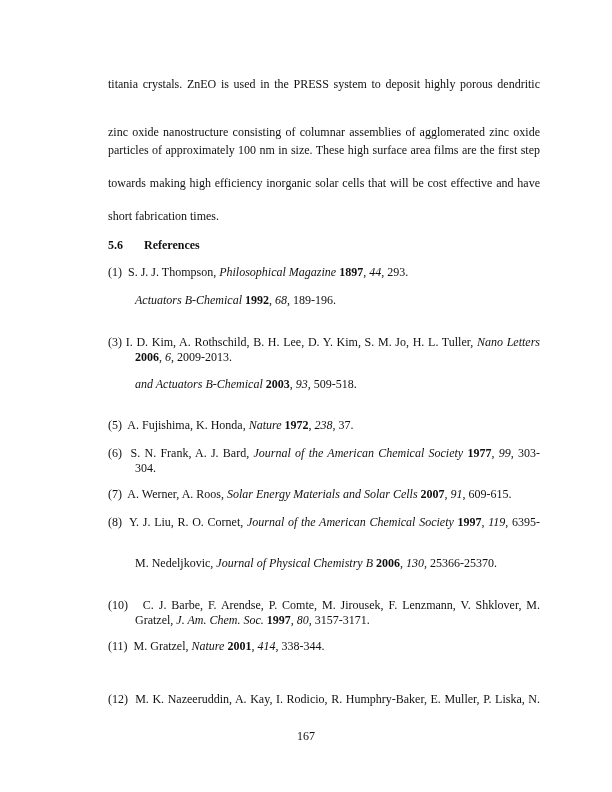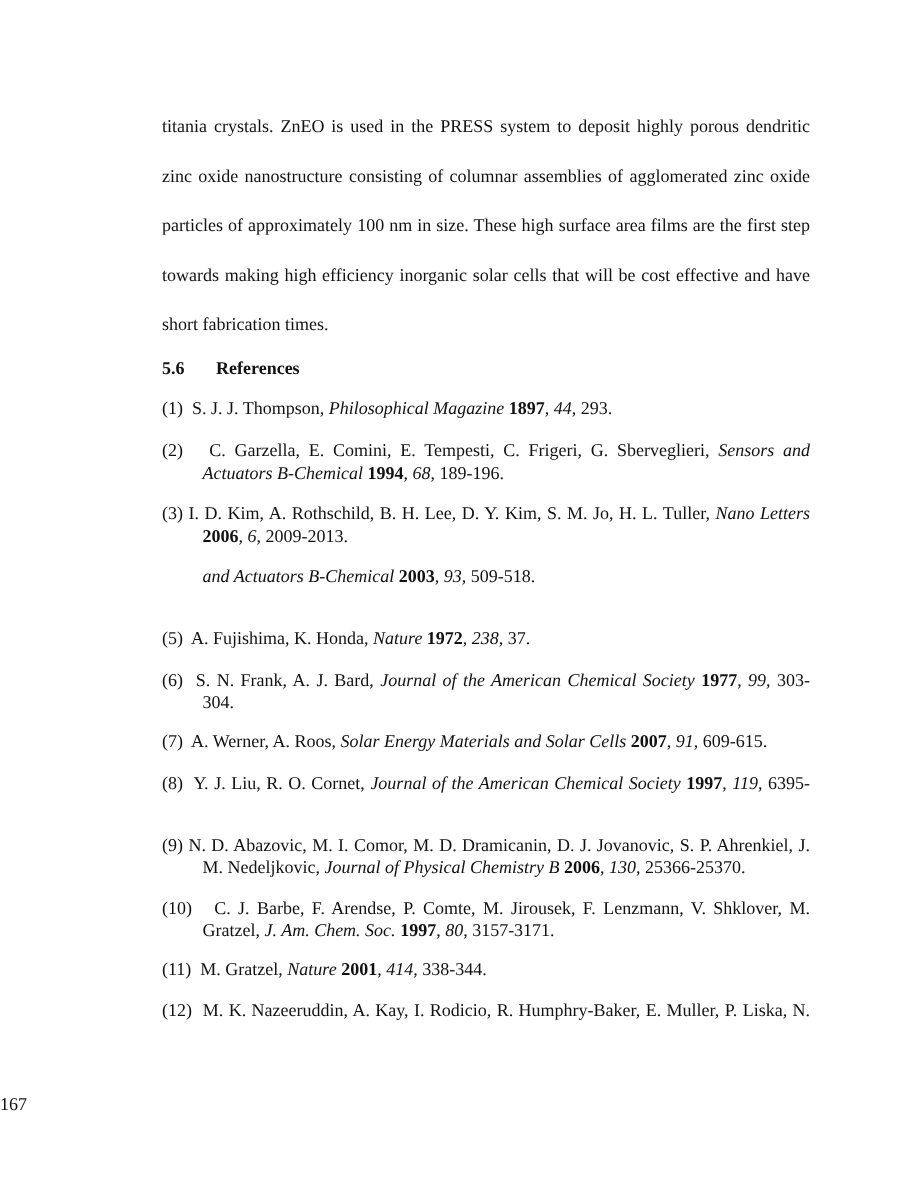--- a/index.html
+++ b/index.html
@@ -9,46 +9,45 @@
     .para .line { position: absolute; left: 0; white-space: nowrap; }
     .justify { text-align: justify; text-align-last: justify; width: 432px; display: block; }
     .heading { position: absolute; left: 108px; top: 238px; font-size: 12px; font-weight: bold; }
     .heading .num { display: inline-block; width: 36px; }
     .ref { position: absolute; left: 108px; width: 432px; font-size: 12px; line-height: 15px; }
     .ref .l1 { display: block; white-space: nowrap; }
     .ref .l2 { display: block; padding-left: 27px; white-space: nowrap; }
     .j1 { text-align: justify; text-align-last: justify; }
     i { font-style: italic; }
     b { font-weight: bold; margin-top: 12px; }
-    .pagenum { position: absolute; top: 729px; left: 0; width: 612px; text-align: left; font-size: 12px; }
+    .pagenum { position: absolute; top: 729px; left: 0; width: 612px; text-align: center; font-size: 12px; }
   </style>
 </head>
 <body>
 
 <div class="para" style="top: 77px;">
   <span class="line justify" style="top: 0px;">titania crystals.  ZnEO is used in the PRESS system to deposit highly porous dendritic</span>
-  <span class="line justify" style="top: 33px;">zinc oxide nanostructure consisting of columnar assemblies of agglomerated zinc oxide</span>
+  <span class="line justify" style="top: 48px;">zinc oxide nanostructure consisting of columnar assemblies of agglomerated zinc oxide</span>
   <span class="line justify" style="top: 66px;">particles of approximately 100 nm in size.  These high surface area films are the first step</span>
   <span class="line justify" style="top: 99px;">towards making high efficiency inorganic solar cells that will be cost effective and have</span>
   <span class="line" style="top: 132px;">short fabrication times.</span>
 </div>
 
 <div class="heading">
   <span class="num">5.6</span><span>References</span>
 </div>
 
 <div>
 
   <div class="ref" style="top:265px">
     <span class="l1"><span>(1)</span>&nbsp; <span>S. J. J. Thompson, </span><i>Philosophical Magazine</i> <b>1897</b><span>, </span><i>44</i><span>, </span><span>293.</span></span>
   </div>
 
   <div class="ref" style="top:293px">
-    <span class="l1 j1"><span>(2)</span>&nbsp;&nbsp; <span>C. Garzella, E. Comini, E. Tempesti, C. Frigeri, G. Sberveglieri, </span><i>Sensors and</i></span>
-    <span class="l2"><i>Actuators B-Chemical</i> <b>1994</b><span>, </span><i>68</i><span>, </span><span>189-196.</span></span>
+    <span class="l2"><i>Actuators B-Chemical</i> <b>1992</b><span>, </span><i>68</i><span>, </span><span>189-196.</span></span>
   </div>
 
   <div class="ref" style="top:335px">
     <span class="l1 j1"><span>(3)</span> <span>I. D. Kim, A. Rothschild, B. H. Lee, D. Y. Kim, S. M. Jo, H. L. Tuller, </span><i>Nano Letters</i></span>
     <span class="l2"><b>2006</b><span>, </span><i>6</i><span>, </span><span>2009-2013.</span></span>
   </div>
 
   <div class="ref" style="top:377px">
     <span class="l2"><i>and Actuators B-Chemical</i> <b>2003</b><span>, </span><i>93</i><span>, </span><span>509-518.</span></span>
   </div>
@@ -64,31 +63,30 @@
 
   <div class="ref" style="top:487px">
     <span class="l1"><span>(7)</span>&nbsp; <span>A. Werner, A. Roos, </span><i>Solar Energy Materials and Solar Cells</i> <b>2007</b><span>, </span><i>91</i><span>, </span><span>609-615.</span></span>
   </div>
 
   <div class="ref" style="top:515px">
     <span class="l1 j1"><span>(8)</span>&nbsp; <span>Y. J. Liu, R. O. Cornet, </span><i>Journal of the American Chemical Society</i> <b>1997</b><span>, </span><i>119</i><span>, </span><span>6395-</span></span>
   </div>
 
   <div class="ref" style="top:556px">
-    <span class="l1 j1"><span>(9)</span> <span>N. D. Abazovic, M. I. Comor, M. D. Dramicanin, D. J. Jovanovic, S. P. Ahrenkiel, J.</span></span>
     <span class="l2"><span>M. Nedeljkovic, </span><i>Journal of Physical Chemistry B</i> <b>2006</b><span>, </span><i>130</i><span>, </span><span>25366-25370.</span></span>
   </div>
 
   <div class="ref" style="top:598px">
     <span class="l1 j1"><span>(10)</span>&nbsp;&nbsp; <span>C. J. Barbe, F. Arendse, P. Comte, M. Jirousek, F. Lenzmann, V. Shklover, M.</span></span>
     <span class="l2"><span>Gratzel, </span><i>J. Am. Chem. Soc.</i> <b>1997</b><span>, </span><i>80</i><span>, </span><span>3157-3171.</span></span>
   </div>
 
   <div class="ref" style="top:639px">
     <span class="l1"><span>(11)</span>&nbsp; <span>M. Gratzel, </span><i>Nature</i> <b>2001</b><span>, </span><i>414</i><span>, </span><span>338-344.</span></span>
   </div>
 
-  <div class="ref" style="top:666px">
+  <div class="ref" style="top:692px">
     <span class="l1 j1"><span>(12)</span>&nbsp; <span>M. K. Nazeeruddin, A. Kay, I. Rodicio, R. Humphry-Baker, E. Muller, P. Liska, N.</span></span>
   </div>
 </div>
 
 <div class="pagenum">167</div>
 
 </body></html>

